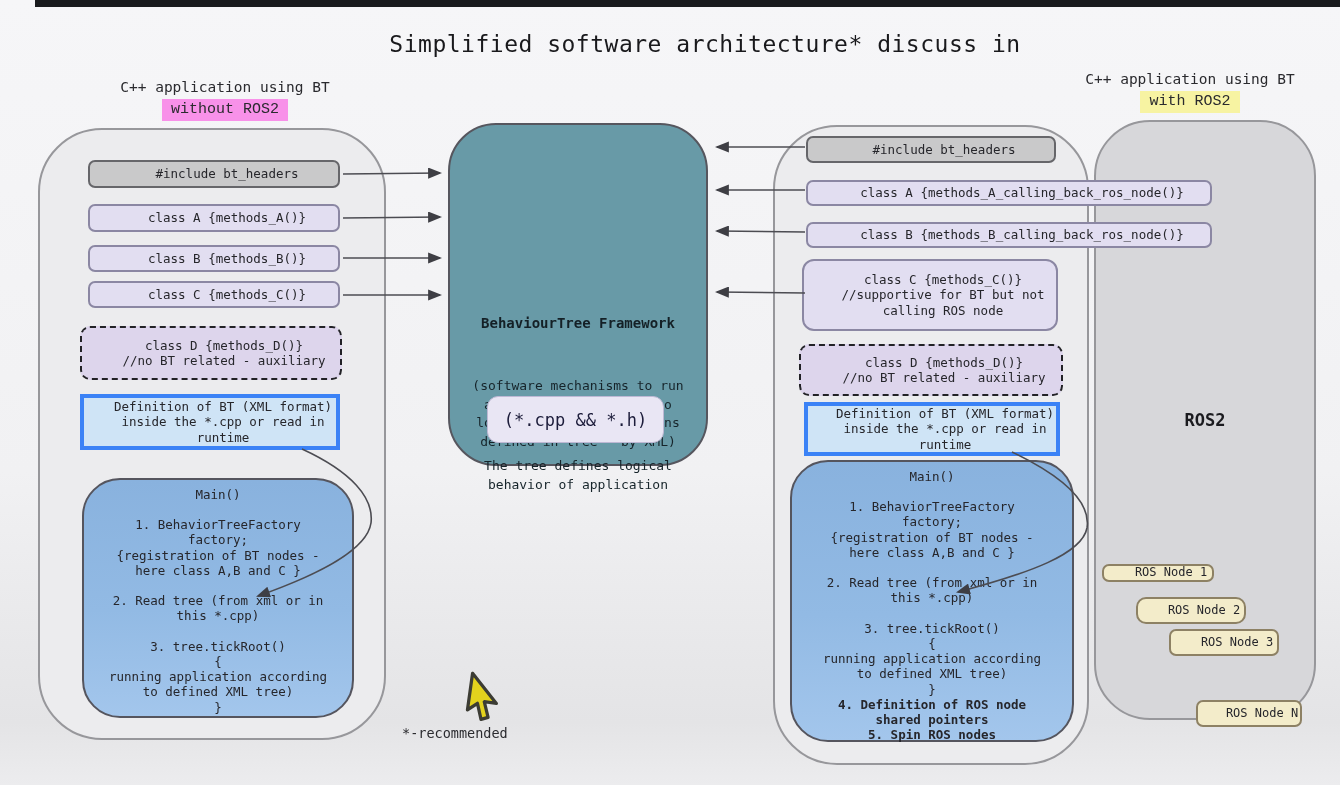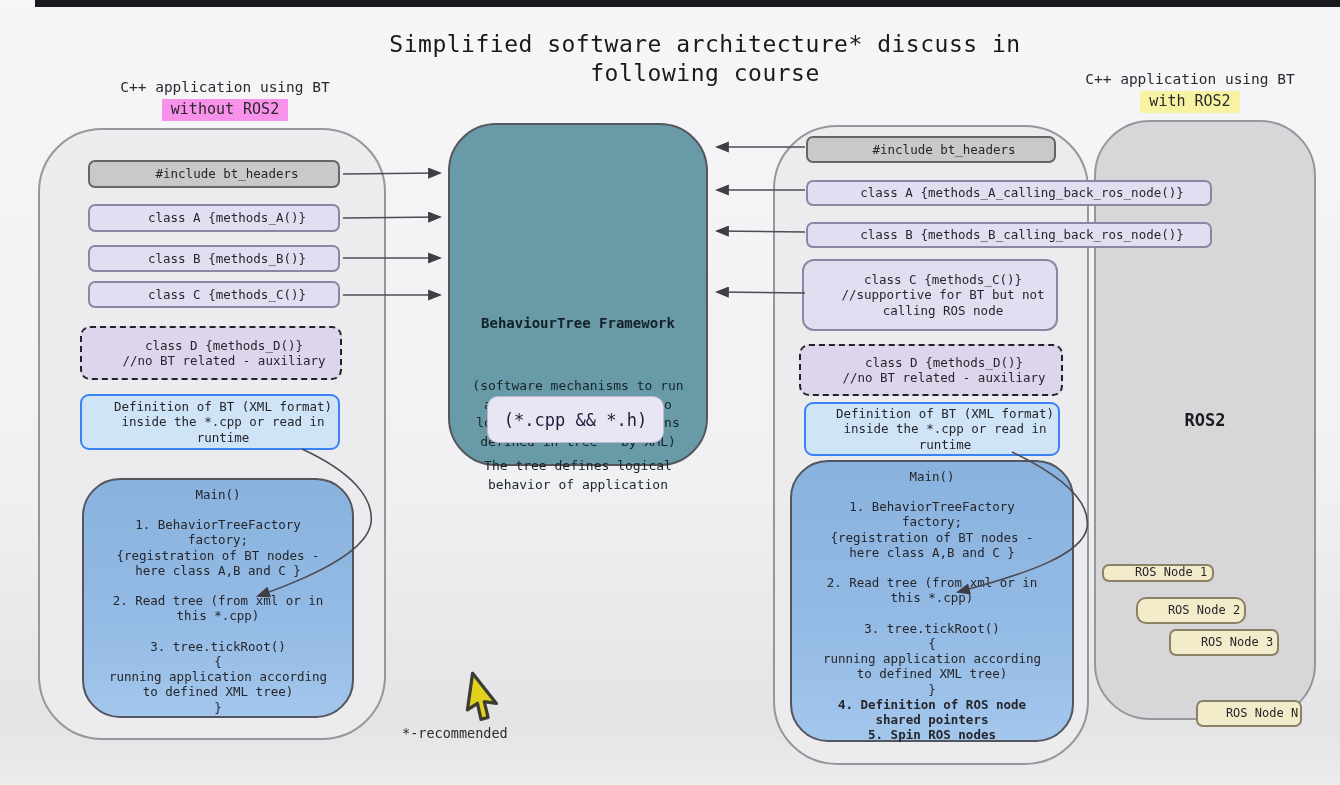--- a/index.html
+++ b/index.html
@@ -15,35 +15,35 @@
 
   
   .topbar { left:35px; top:0; width:1305px; height:7px; background:#1a1b1e; }
 
   
   .title { left:250px; top:30px; width:910px; text-align:center;
            font-size:23px; line-height:29px; color:#19191c; letter-spacing:.5px; }
 
   
   .colhead { text-align:center; font-size:14.5px; line-height:19px; color:#2a2a2e; }
-  .hl { display:inline-block; padding:1px 9px 2px; margin-top:2px; font-size:15px; }
+  .hl { display:inline-block; padding:1px 9px 2px; margin-top:2px; font-size:15px;font-family:Liberation Mono, monospace; }
   .hl-pink  { background:#f891e9; }
   .hl-yellow{ background:#f7f3a2; }
 
   
   .container { background:#ececee; border:2px solid #97979b; border-radius:64px; }
   .ros2box   { background:#d7d7da; border:2px solid #97979b; border-radius:56px; }
 
   
   .nbox { display:flex; align-items:center; justify-content:center; text-align:center;
           font-size:12.5px; line-height:15.5px; border-radius:7px;padding-left:26px; }
   .gray  { background:#c9c9ca; border:2px solid #66666a; }
   .lav   { background:#e2def1; border:2px solid #8b87a3; }
   .lavd  { background:#ddd5ec; border:2px dashed #222226; border-radius:10px; }
-  .xmlb  { background:#cfe4f6; border:2px solid #3b82f6; border-radius:9px; }
+  .xmlb  { background:#cfe4f6; border:4px solid #3b82f6; border-radius:0; }
   .mainb { background:linear-gradient(180deg,#89b2de 0%,#92bae4 55%,#a3c6ec 100%);
            border:2px solid #55555e; border-radius:38px;
            font-size:12.5px; line-height:15.2px; text-align:center; }
   .rosn  { background:#f3ecca; border:2px solid #8d8164; border-radius:7px;
            font-size:12px; }
 
   
   .framework { left:448px; top:123px; width:260px; height:343px;
                background:#689aa7; border:2px solid #56565e; border-radius:48px; }
   .fw-title { left:0; top:190px; width:100%; text-align:center;
@@ -68,21 +68,20 @@
   svg.overlay { position:absolute; left:0; top:0; width:1340px; height:785px;
                 pointer-events:none; }
 </style>
 </head>
 <body>
 
 <div class="abs topbar"></div>
 
 <div class="abs title">
   <div>Simplified software architecture* discuss in</div>
-  <div>following course</div>
 </div>
 
 <div class="abs colhead" style="left:60px; top:78px; width:330px;">
   <div>C++ application using BT</div>
   <span class="hl hl-pink">without ROS2</span>
 </div>
 
 <div class="abs colhead" style="left:1040px; top:70px; width:300px;">
   <div>C++ application using BT</div>
   <span class="hl hl-yellow">with ROS2</span>

